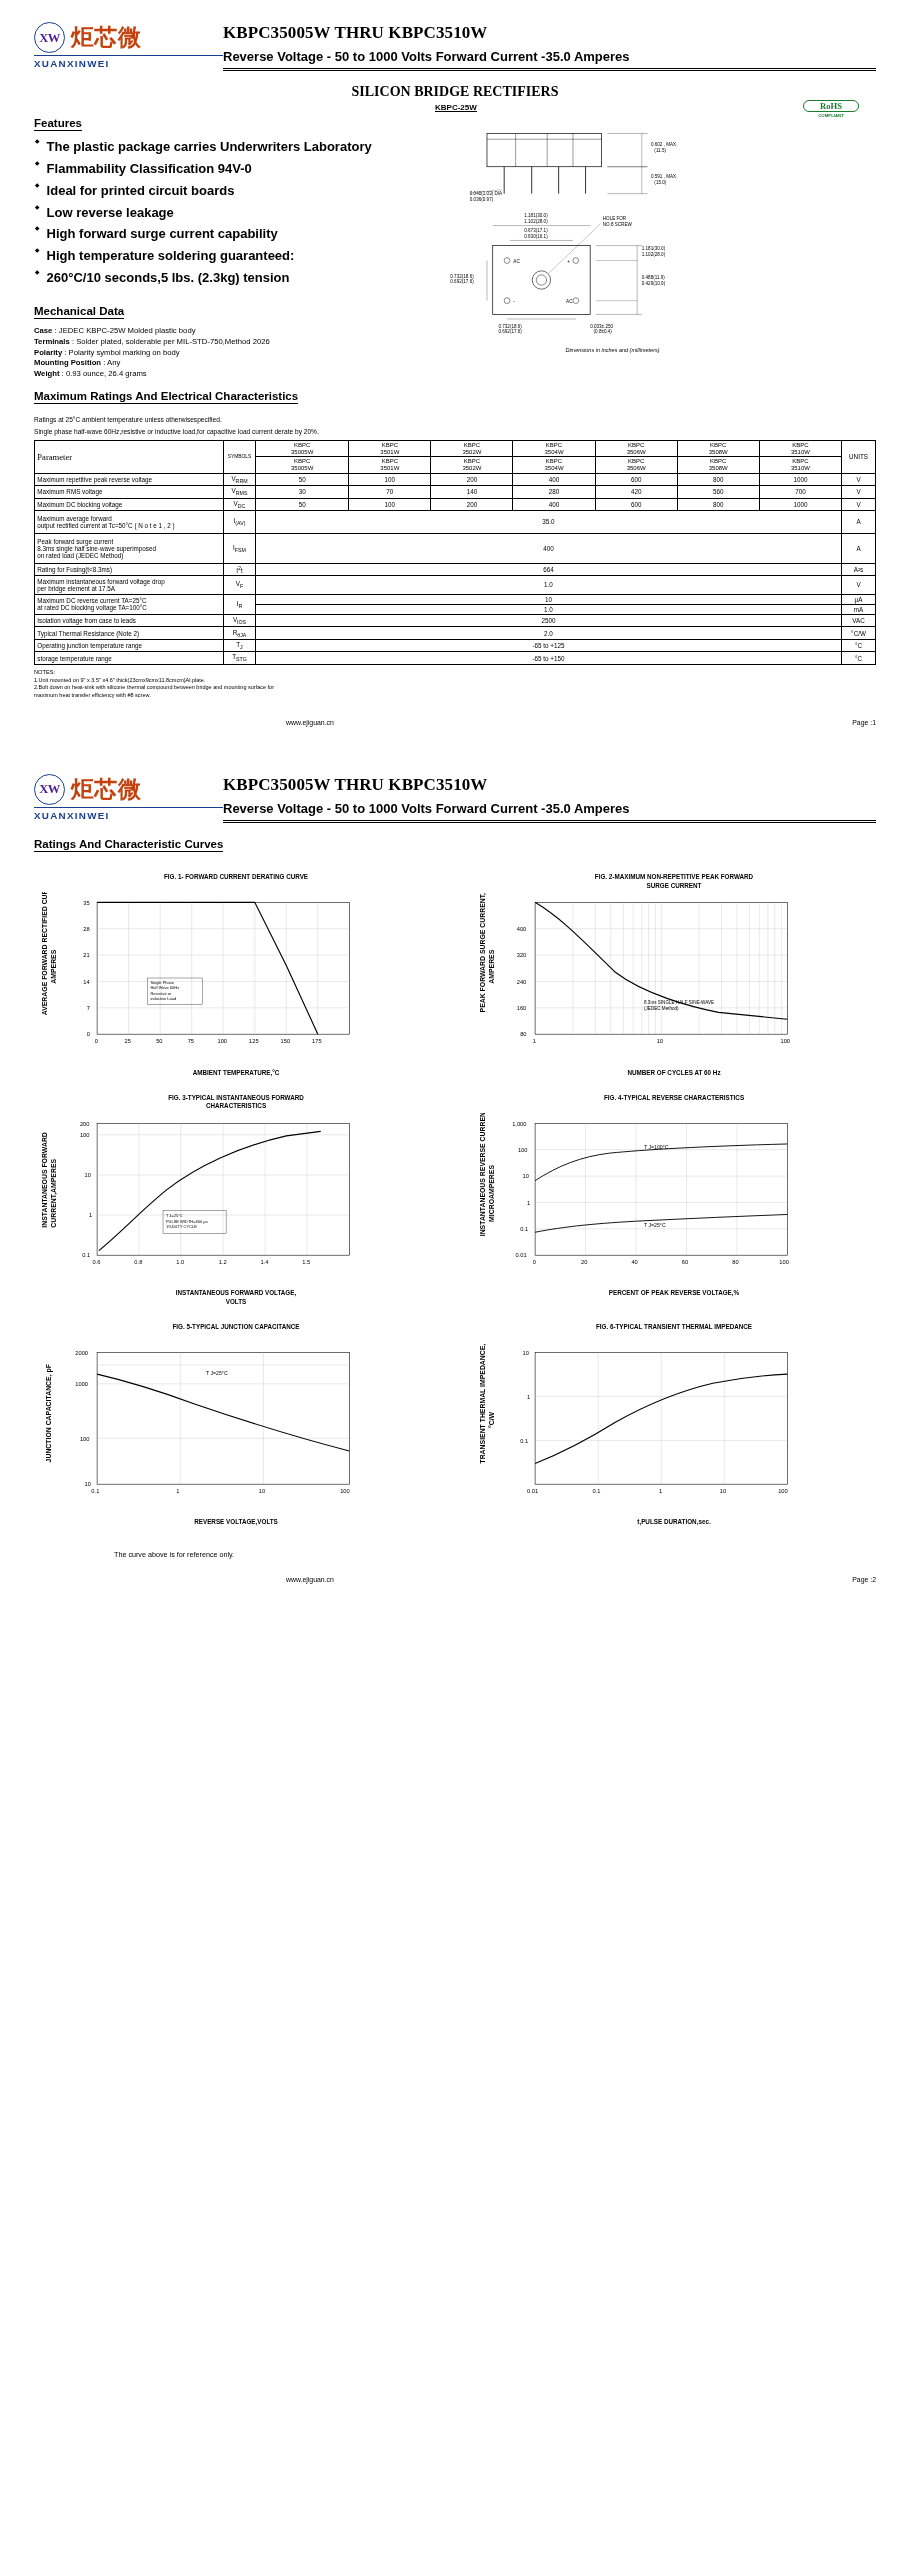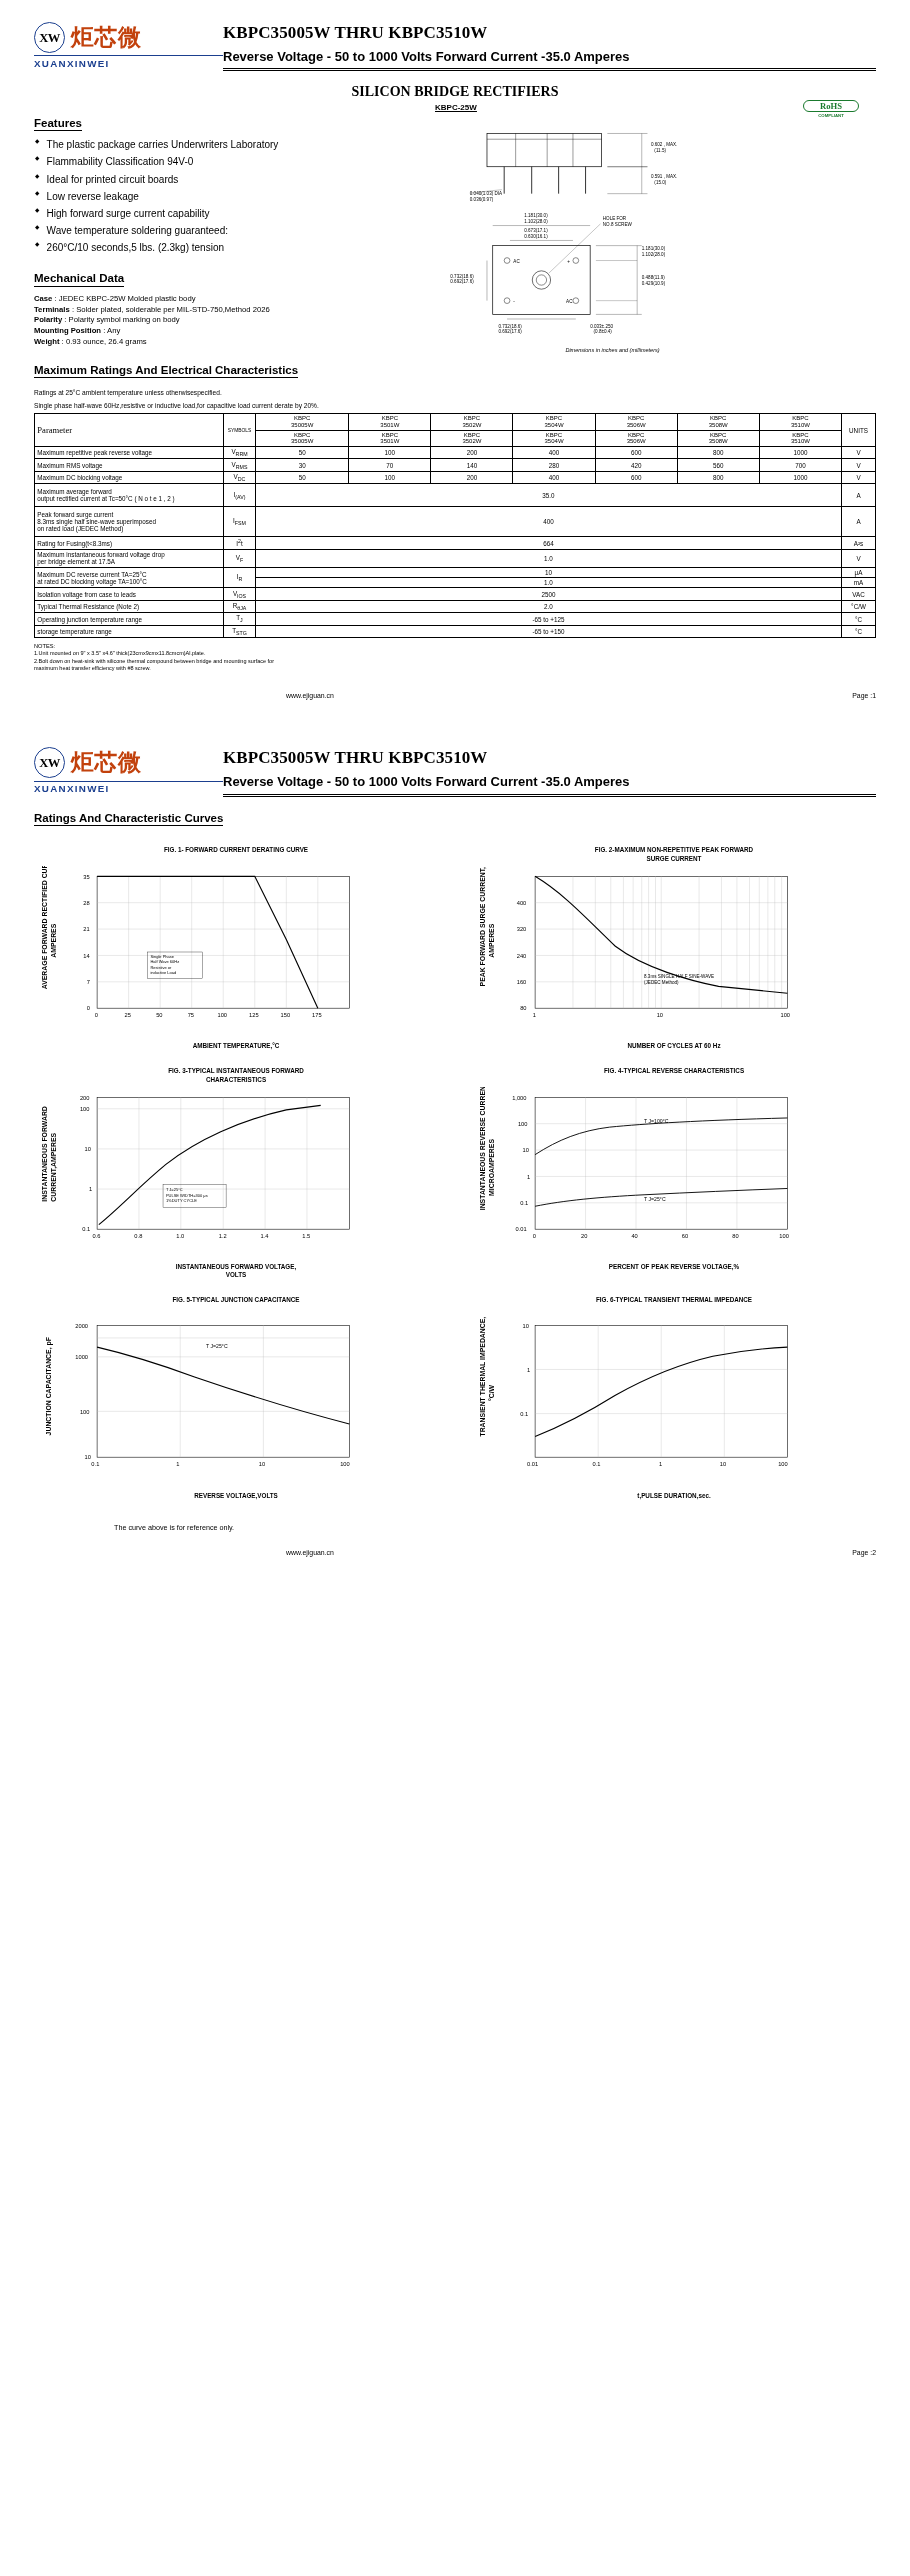--- a/index.html
+++ b/index.html
@@ -28,21 +28,21 @@
     border: 1.7px solid #1b3f8f;
     border-radius: 50%;
     position: relative;
     flex: none;
     margin-right: 5.7px;
   }
   .logo-mark span {
     position:absolute; left:0; right:0; top:50%;
     transform: translateY(-50%);
     text-align:center;
-    font-size: 12.6px; font-weight:bold; color:#000000;
+    font-size: 12.6px; font-weight:bold; color:#4c1d95;
     letter-spacing: -0.6px;
     font-family:"Liberation Serif", serif;
   }
   .logo-cn {
     font-size: 23px; font-weight: bold; color:#c2410c;
     font-family:"DejaVu Sans", sans-serif;
     line-height: 1;
     letter-spacing: 0.6px;
   }
   .logo-en {
@@ -82,25 +82,26 @@
     border-bottom: 1.1px solid #000;
     padding-bottom: 1.1px;
     font-family:Liberation Sans, sans-serif;
   }
   .features-wrap { display:flex; margin-top: 2.3px; }
   .features-left { width: 367px; flex:none; }
   .features-right { flex:1; position:relative; }
 
   ul.feat { list-style:none; margin: 0; padding: 0; }
   ul.feat li {
-    font-size: 10px;
+    font-size: 13px;
     line-height: 1.55;
     padding-left: 12.6px;
     position: relative;
     margin-bottom: 1.7px;
+    font-weight: bold;
   }
   ul.feat li:before {
     content: "\25C6";
     position:absolute; left: 1.1px; top: 0;
     font-size: 5.7px;
   }
 
   .mech p { font-size: 7.7px; margin: 1.7px 0; }
   .mech b { font-weight: bold; }
 
@@ -208,21 +209,21 @@
 
   <div class="features-wrap">
     <div class="features-left">
       <h2 class="sect">Features</h2>
       <ul class="feat">
         <li>The plastic package carries Underwriters Laboratory</li>
         <li style="padding-left:12.6px;list-style:none;"><span style="position:relative;left:0;">Flammability Classification 94V-0</span></li>
         <li>Ideal for printed circuit boards</li>
         <li>Low reverse leakage</li>
         <li>High forward surge current capability</li>
-        <li>Wave temperature soldering guaranteed:</li>
+        <li>High temperature soldering guaranteed:</li>
         <li style="padding-left:12.6px;"><span>260°C/10 seconds,5 lbs. (2.3kg) tension</span></li>
       </ul>
 
       <h2 class="sect">Mechanical Data</h2>
       <div class="mech">
         <p><b>Case</b><span> : JEDEC KBPC-25W Molded plastic body</span></p>
         <p><b>Terminals</b><span> : Solder plated, solderable per MIL-STD-750,Method 2026</span></p>
         <p><b>Polarity</b><span> : Polarity  symbol  marking on body</span></p>
         <p><b>Mounting Position</b><span> : Any</span></p>
         <p><b>Weight</b><span> : 0.93 ounce, 26.4 grams</span></p>

